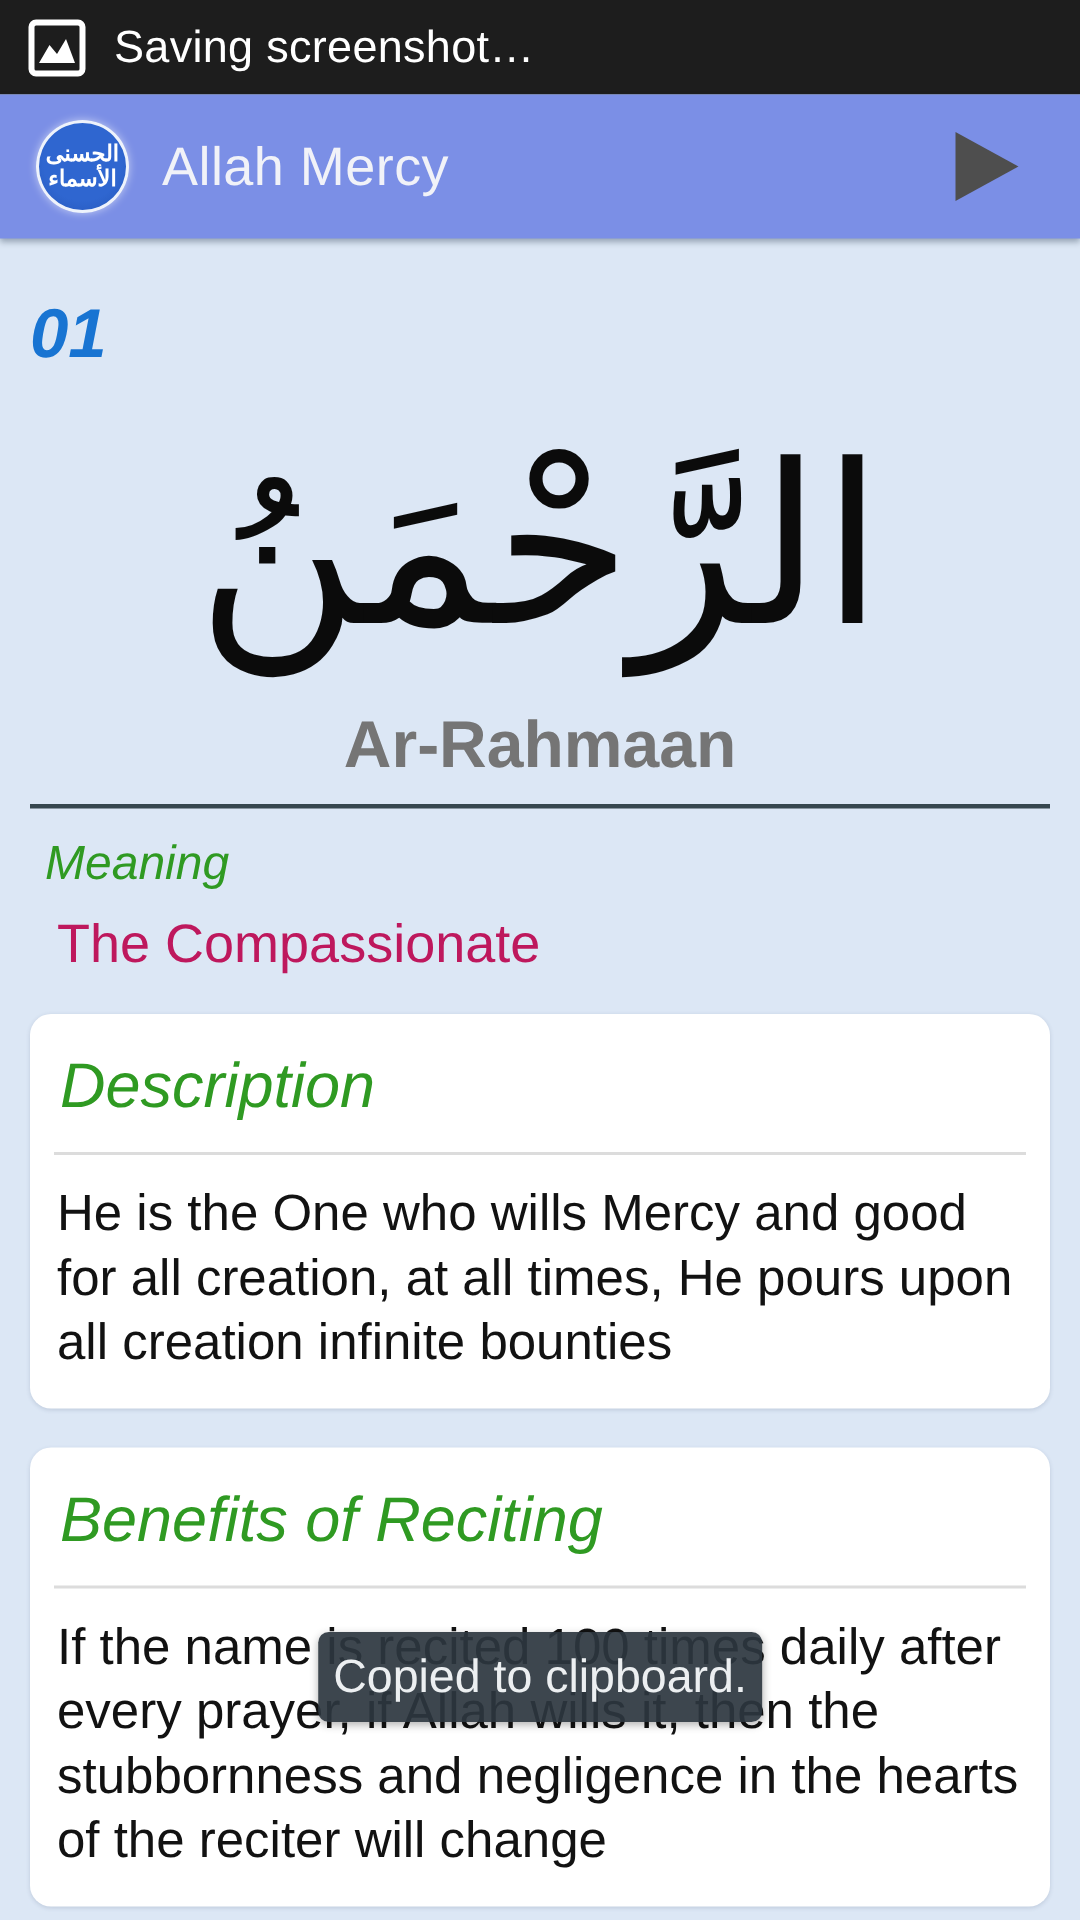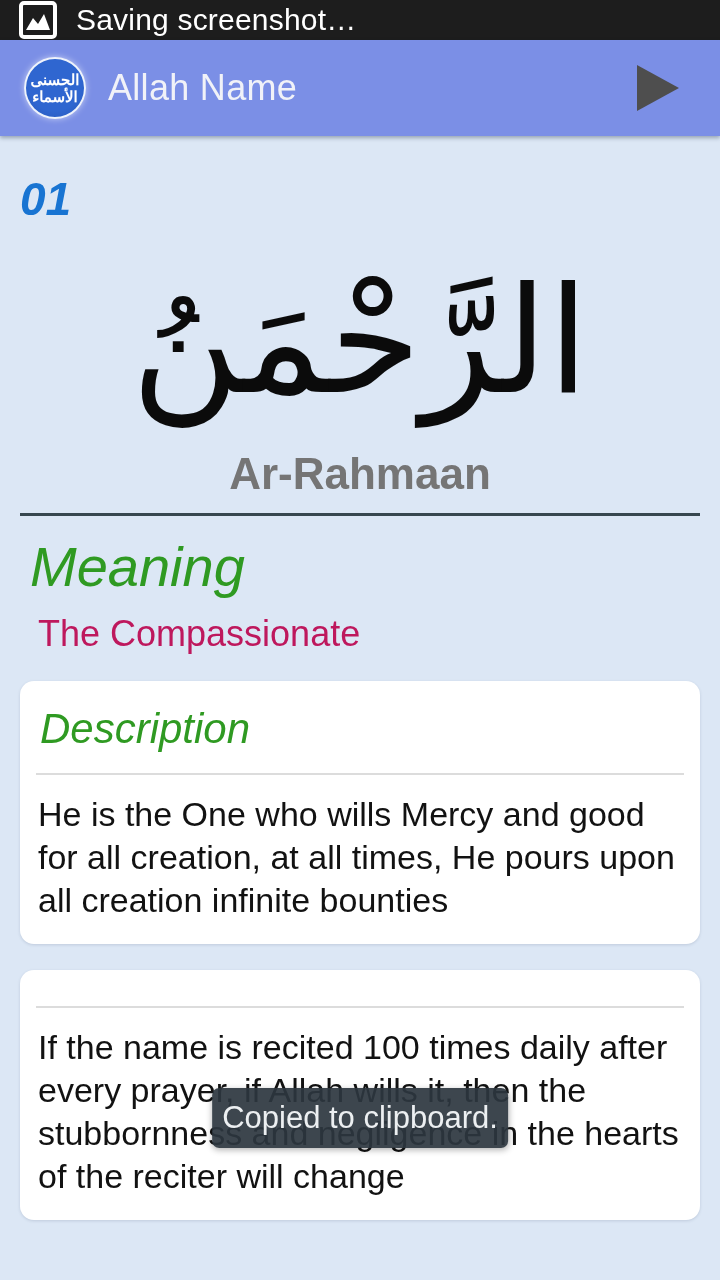--- a/index.html
+++ b/index.html
@@ -5,21 +5,21 @@
   * { margin:0; padding:0; box-sizing:border-box; }
   html,body { width:720px; height:1280px; overflow:hidden; }
   body {
     font-family:"Liberation Sans", sans-serif;
     background:#dce7f5;
     position:relative;
   }
 
   
   .status-bar {
-    height:40px; background:#1d1d1d;
+    height:63px; background:#1d1d1d;
     display:flex; align-items:center;
     padding:17px 18px; gap:18px;text-align:center;
   }
   .status-bar .msg { color:#ffffff; font-size:30px; letter-spacing:0.2px; }
 
   
   .app-bar {
     height:96px; background:#7b8fe6;
     display:flex; align-items:center;
     padding:16px 24px;
@@ -62,21 +62,21 @@
     font-family:"DejaVu Sans", sans-serif;
   }
   .translit-name {
     text-align:center; color:#757575;
     font-size:44px; font-weight:bold; margin-top:0;
   }
   .main-divider {
     height:3px; background:#37474f; margin:14px 20px 0 20px;
   }
   .section-label {
-    color:#2f9a22; font-size:56px; font-style:italic; font-weight:500;
+    color:#2f9a22; font-size:32px; font-style:italic; font-weight:500;
   }
   .meaning-label { margin:18px 0 0 30px; }
   .meaning-value {
     color:#be185d; font-size:36px; margin:14px 0 0 38px;
   }
 
   .card {
     background:#ffffff; border-radius:14px;
     margin:26px 20px 0 20px; padding:16px 16px 22px 16px;
     box-shadow:0 1px 3px rgba(60,80,110,0.18);
@@ -112,21 +112,21 @@
     </svg>
   </span>
   <span class="msg">Saving screenshot…</span>
 </div>
 
 <div class="app-bar">
   <div class="logo">
     <span class="logo-text">الحسنى
 الأسماء</span>
   </div>
-  <div class="app-title">Allah Name</div>
+  <div class="app-title">Allah Mercy</div>
   <div class="play-btn">
     <span style="display:flex;">
       <svg width="46" height="50" viewBox="0 0 46 50">
         <polygon points="2,2 44,25 2,48" fill="#4e4e4e"></polygon>
       </svg>
     </span>
   </div>
 </div>
 
 <div class="content">
@@ -142,20 +142,21 @@
   <div class="section-label meaning-label">Meaning</div>
   <div class="meaning-value">The Compassionate</div>
 
   <div class="card">
     <div class="card-title">Description</div>
     <div class="card-divider"></div>
     <div class="card-body">He is the One who wills Mercy and good for all creation, at all times, He pours upon all creation infinite bounties</div>
   </div>
 
   <div class="card">
+    <div class="card-title">Benefits of Reciting</div>
     <div class="card-divider"></div>
     <div class="card-body">If the name is recited 100 times daily after every prayer, if Allah wills it, then the stubbornness and negligence in the hearts of the reciter will change</div>
   </div>
 
 </div>
 
 <div class="toast">
   <span class="toast-text">Copied to clipboard.</span>
 </div>
 

